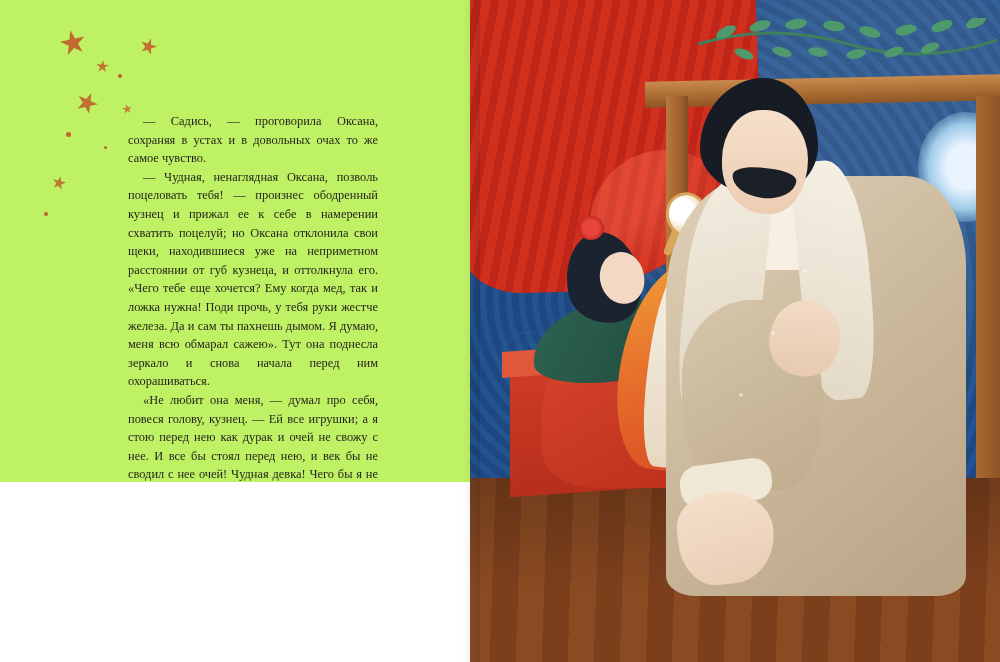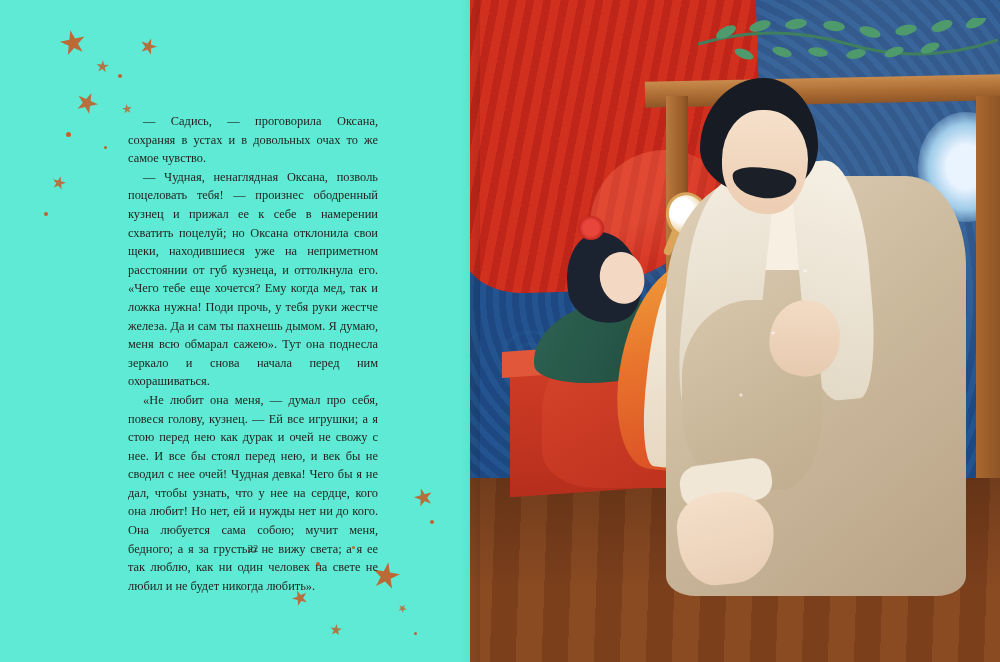--- a/index.html
+++ b/index.html
@@ -16,22 +16,22 @@
   .spread {
     position: relative;
     width: 1000px;
     height: 662px;
     display: flex;
   }
   
   .page-left {
     position: relative;
     width: 470px;
-    height: 662px;
-    background: #5eead4;
+    height: 482px;
+    background: #bef264;
     overflow: hidden;
     flex: 0 0 470px;
   }
   .text-block {
     position: absolute;
     left: 128px;
     top: 112px;
     width: 250px;
     font-size: 12.4px;
     line-height: 18.6px;

